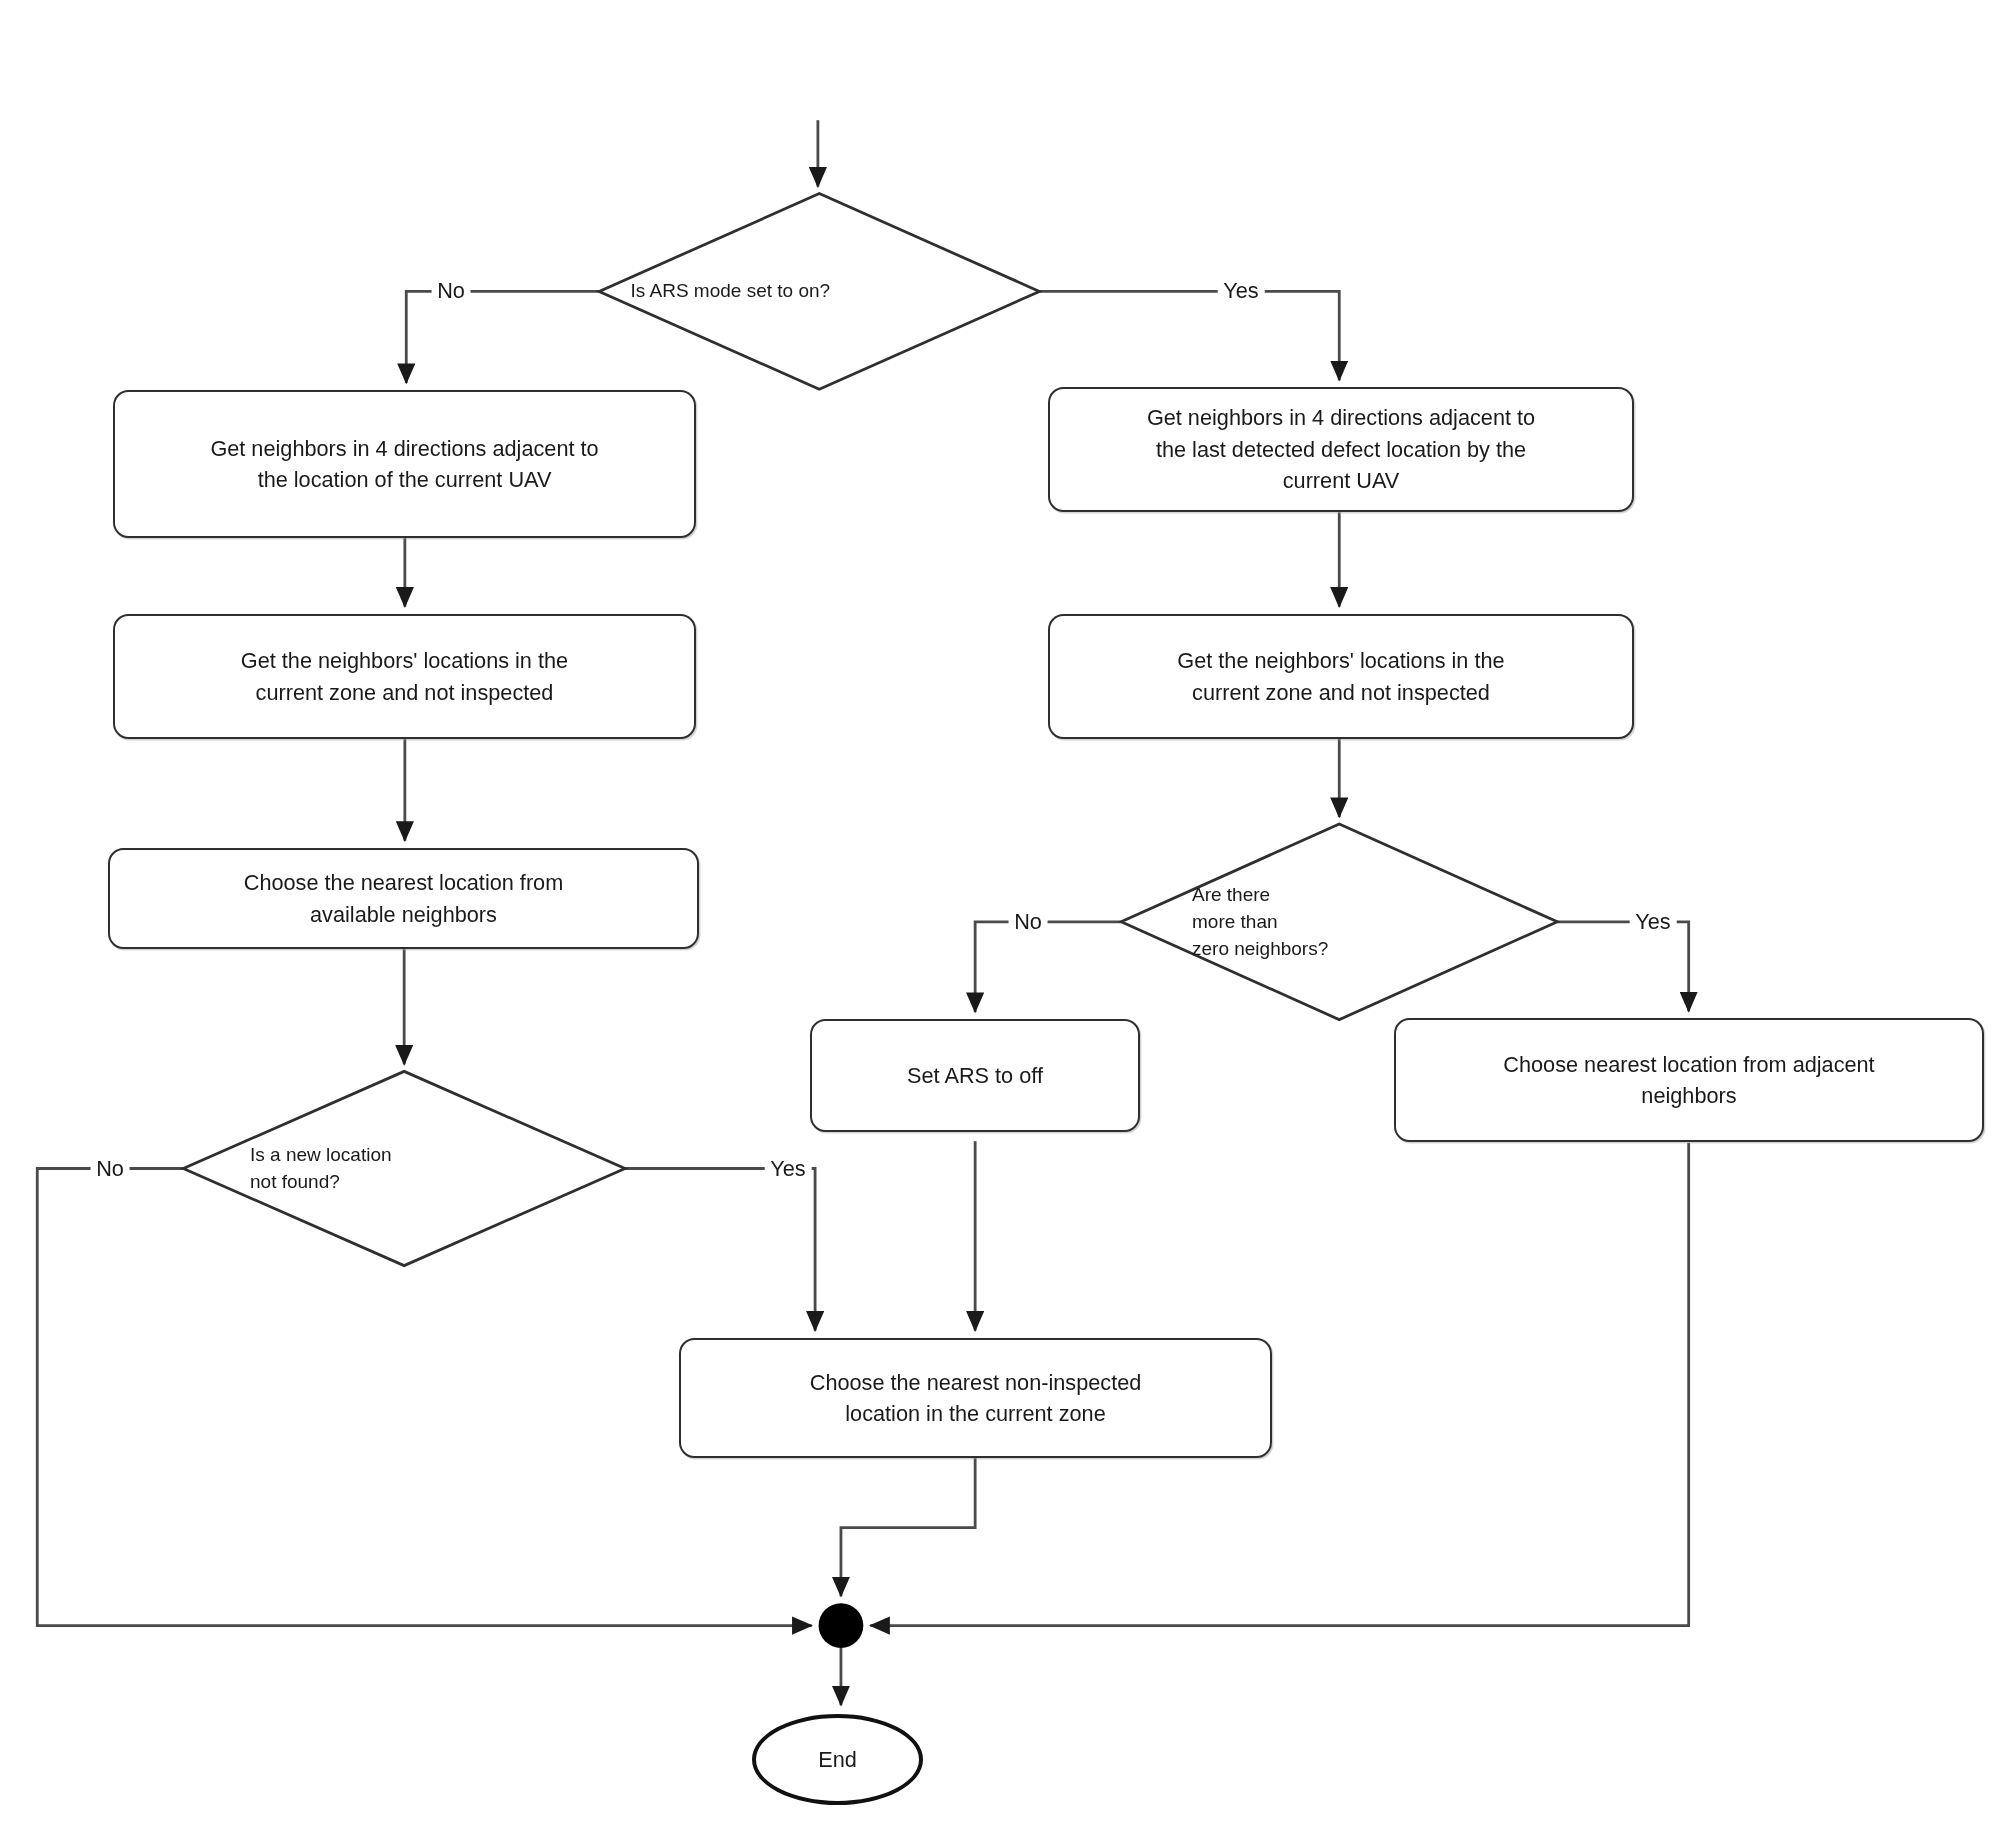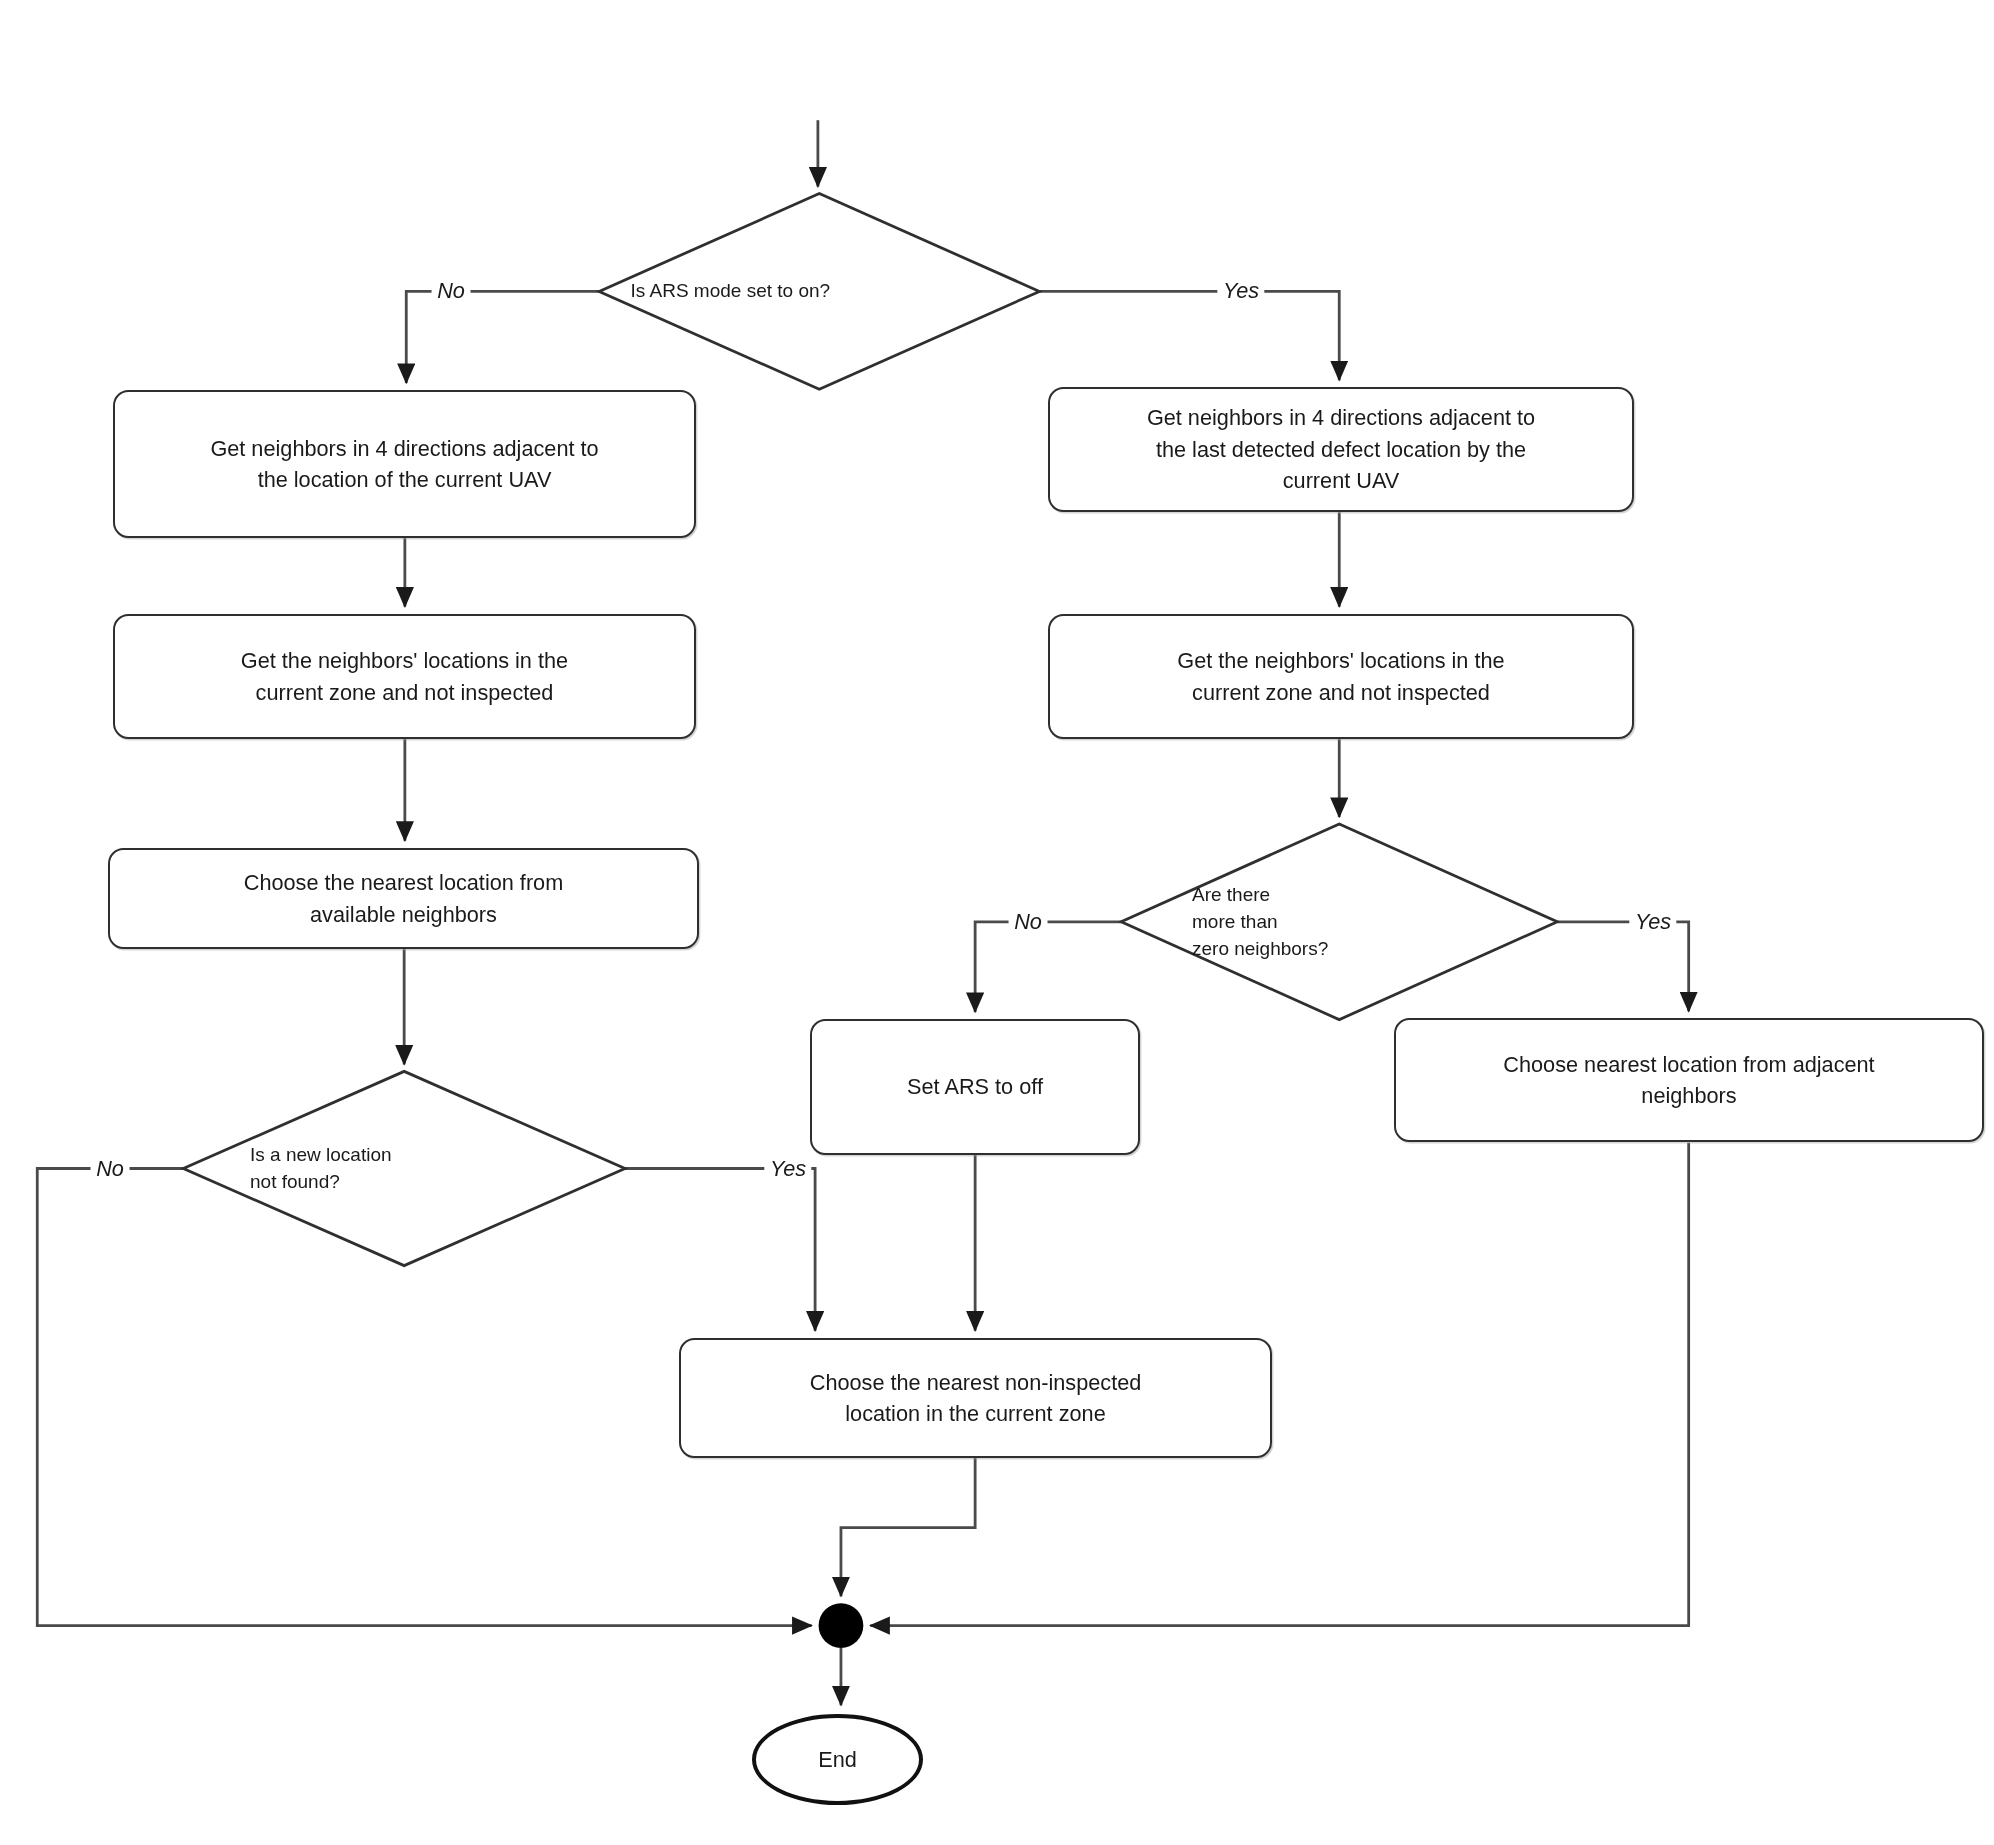--- a/index.html
+++ b/index.html
@@ -25,21 +25,21 @@
   }
   .process{border-radius:15.4px;box-shadow:1.4px 1.4px 0 rgba(160,160,160,.45);}
   .terminator{border-radius:50%;border-width:4.2px;border-color:#111111;padding:0;}
   .diamond-label{
     position:absolute;transform:translate(-50%,-50%);
     text-align:left;font-size:19px;line-height:1.42;
     white-space:pre-line;color:#1a1a1a;
   }
   .edge-label{
     position:absolute;transform:translate(-50%,-50%);
-    font-size:21.7px;background:#ffffff;padding:0 5.6px;color:#1a1a1a;font-style:italic;
+    font-size:21.7px;background:#ffffff;padding:0 5.6px;color:#1a1a1a;
   }
 </style>
 </head>
 <body>
 
 <div class="canvas">
 
   <svg class="edges" width="1995" height="1845" viewBox="0 0 2854 2640">
     <defs>
       <marker id="arw" markerUnits="userSpaceOnUse" markerWidth="30" markerHeight="26" refX="28" refY="13" orient="auto">
@@ -78,21 +78,21 @@
 the location of the current UAV</div>
   <div class="node process" style="left:1048px;top:387px;width:586px;height:125px">Get neighbors in 4 directions adjacent to
 the last detected defect location by the
 current UAV</div>
   <div class="node process" style="left:113px;top:614px;width:583px;height:125px">Get the neighbors' locations in the
 current zone and not inspected</div>
   <div class="node process" style="left:1048px;top:614px;width:586px;height:125px">Get the neighbors' locations in the
 current zone and not inspected</div>
   <div class="node process" style="left:108px;top:848px;width:591px;height:101px">Choose the nearest location from
 available neighbors</div>
-  <div class="node process" style="left:810px;top:1019px;width:330px;height:136px">Set ARS to off</div>
+  <div class="node process" style="left:810px;top:1019px;width:330px;height:113px">Set ARS to off</div>
   <div class="node process" style="left:1394px;top:1018px;width:590px;height:124px">Choose nearest location from adjacent
 neighbors</div>
   <div class="node process" style="left:679px;top:1338px;width:593px;height:120px">Choose the nearest non-inspected
 location in the current zone</div>
 
   <div class="diamond-label" style="left:819px;top:291px;width:377px">Is ARS mode set to on?</div>
   <div class="diamond-label" style="left:1339px;top:922px;width:294px">Are there
 more than
 zero neighbors?</div>
   <div class="diamond-label" style="left:404px;top:1169px;width:308px">Is a new location

